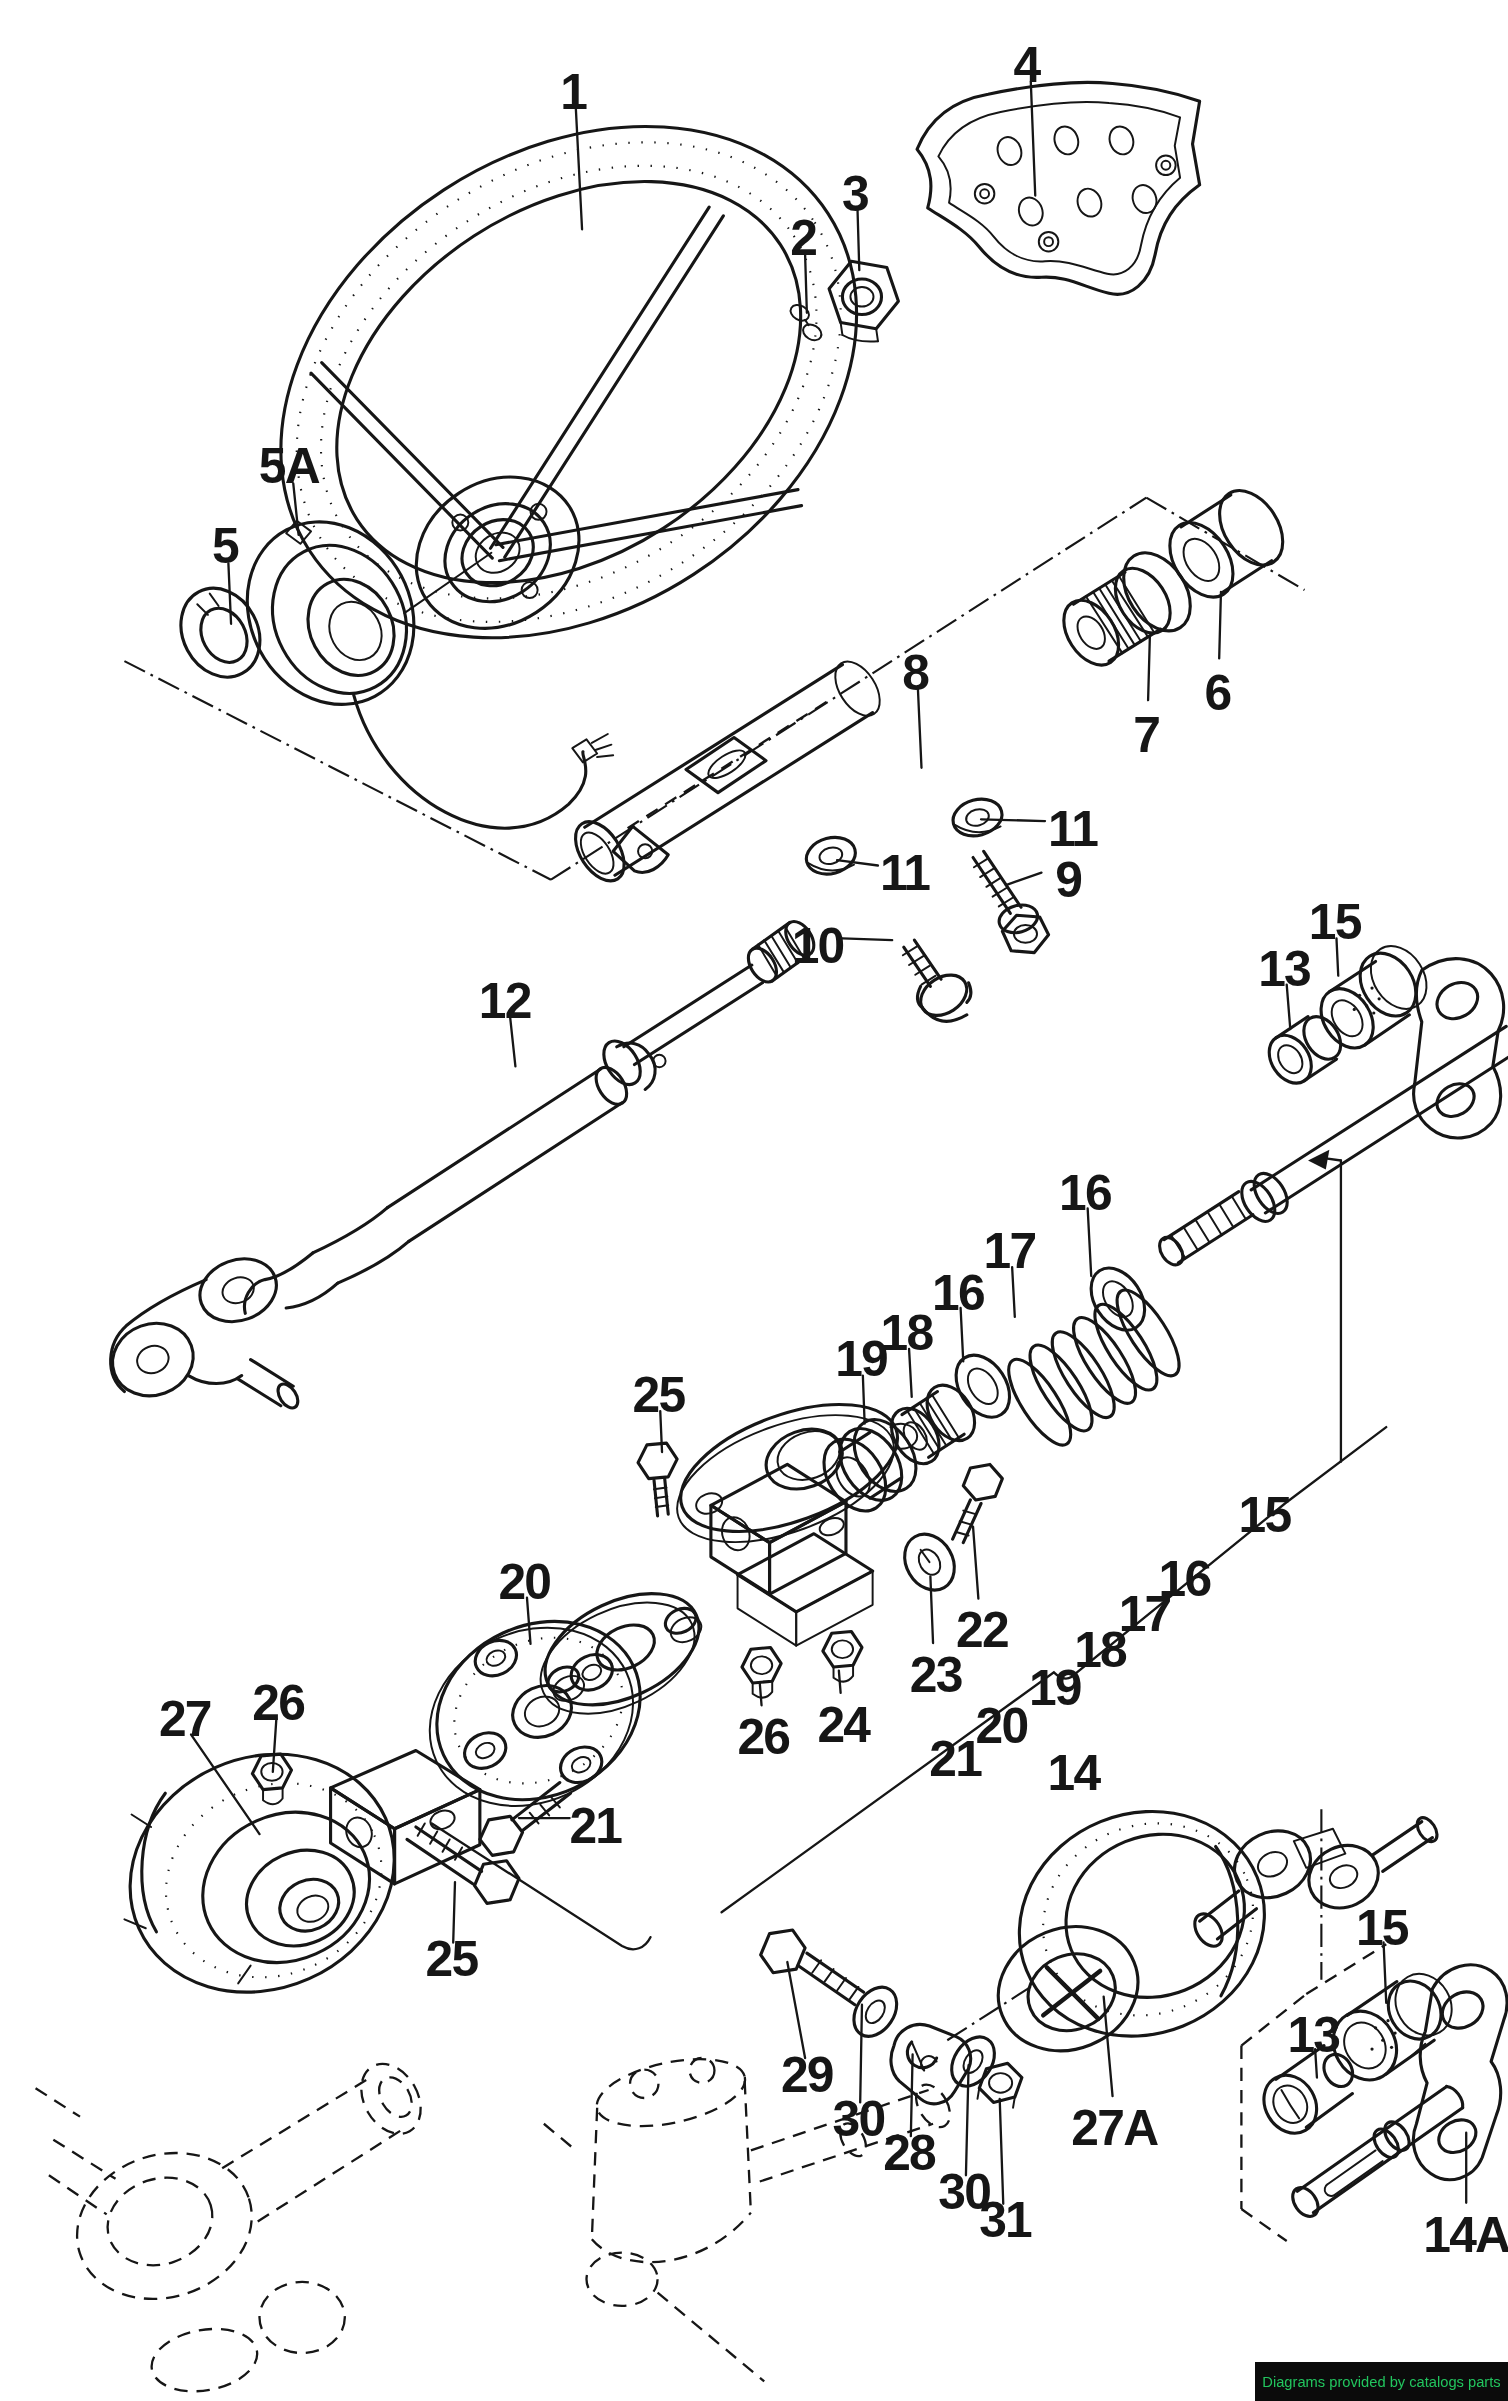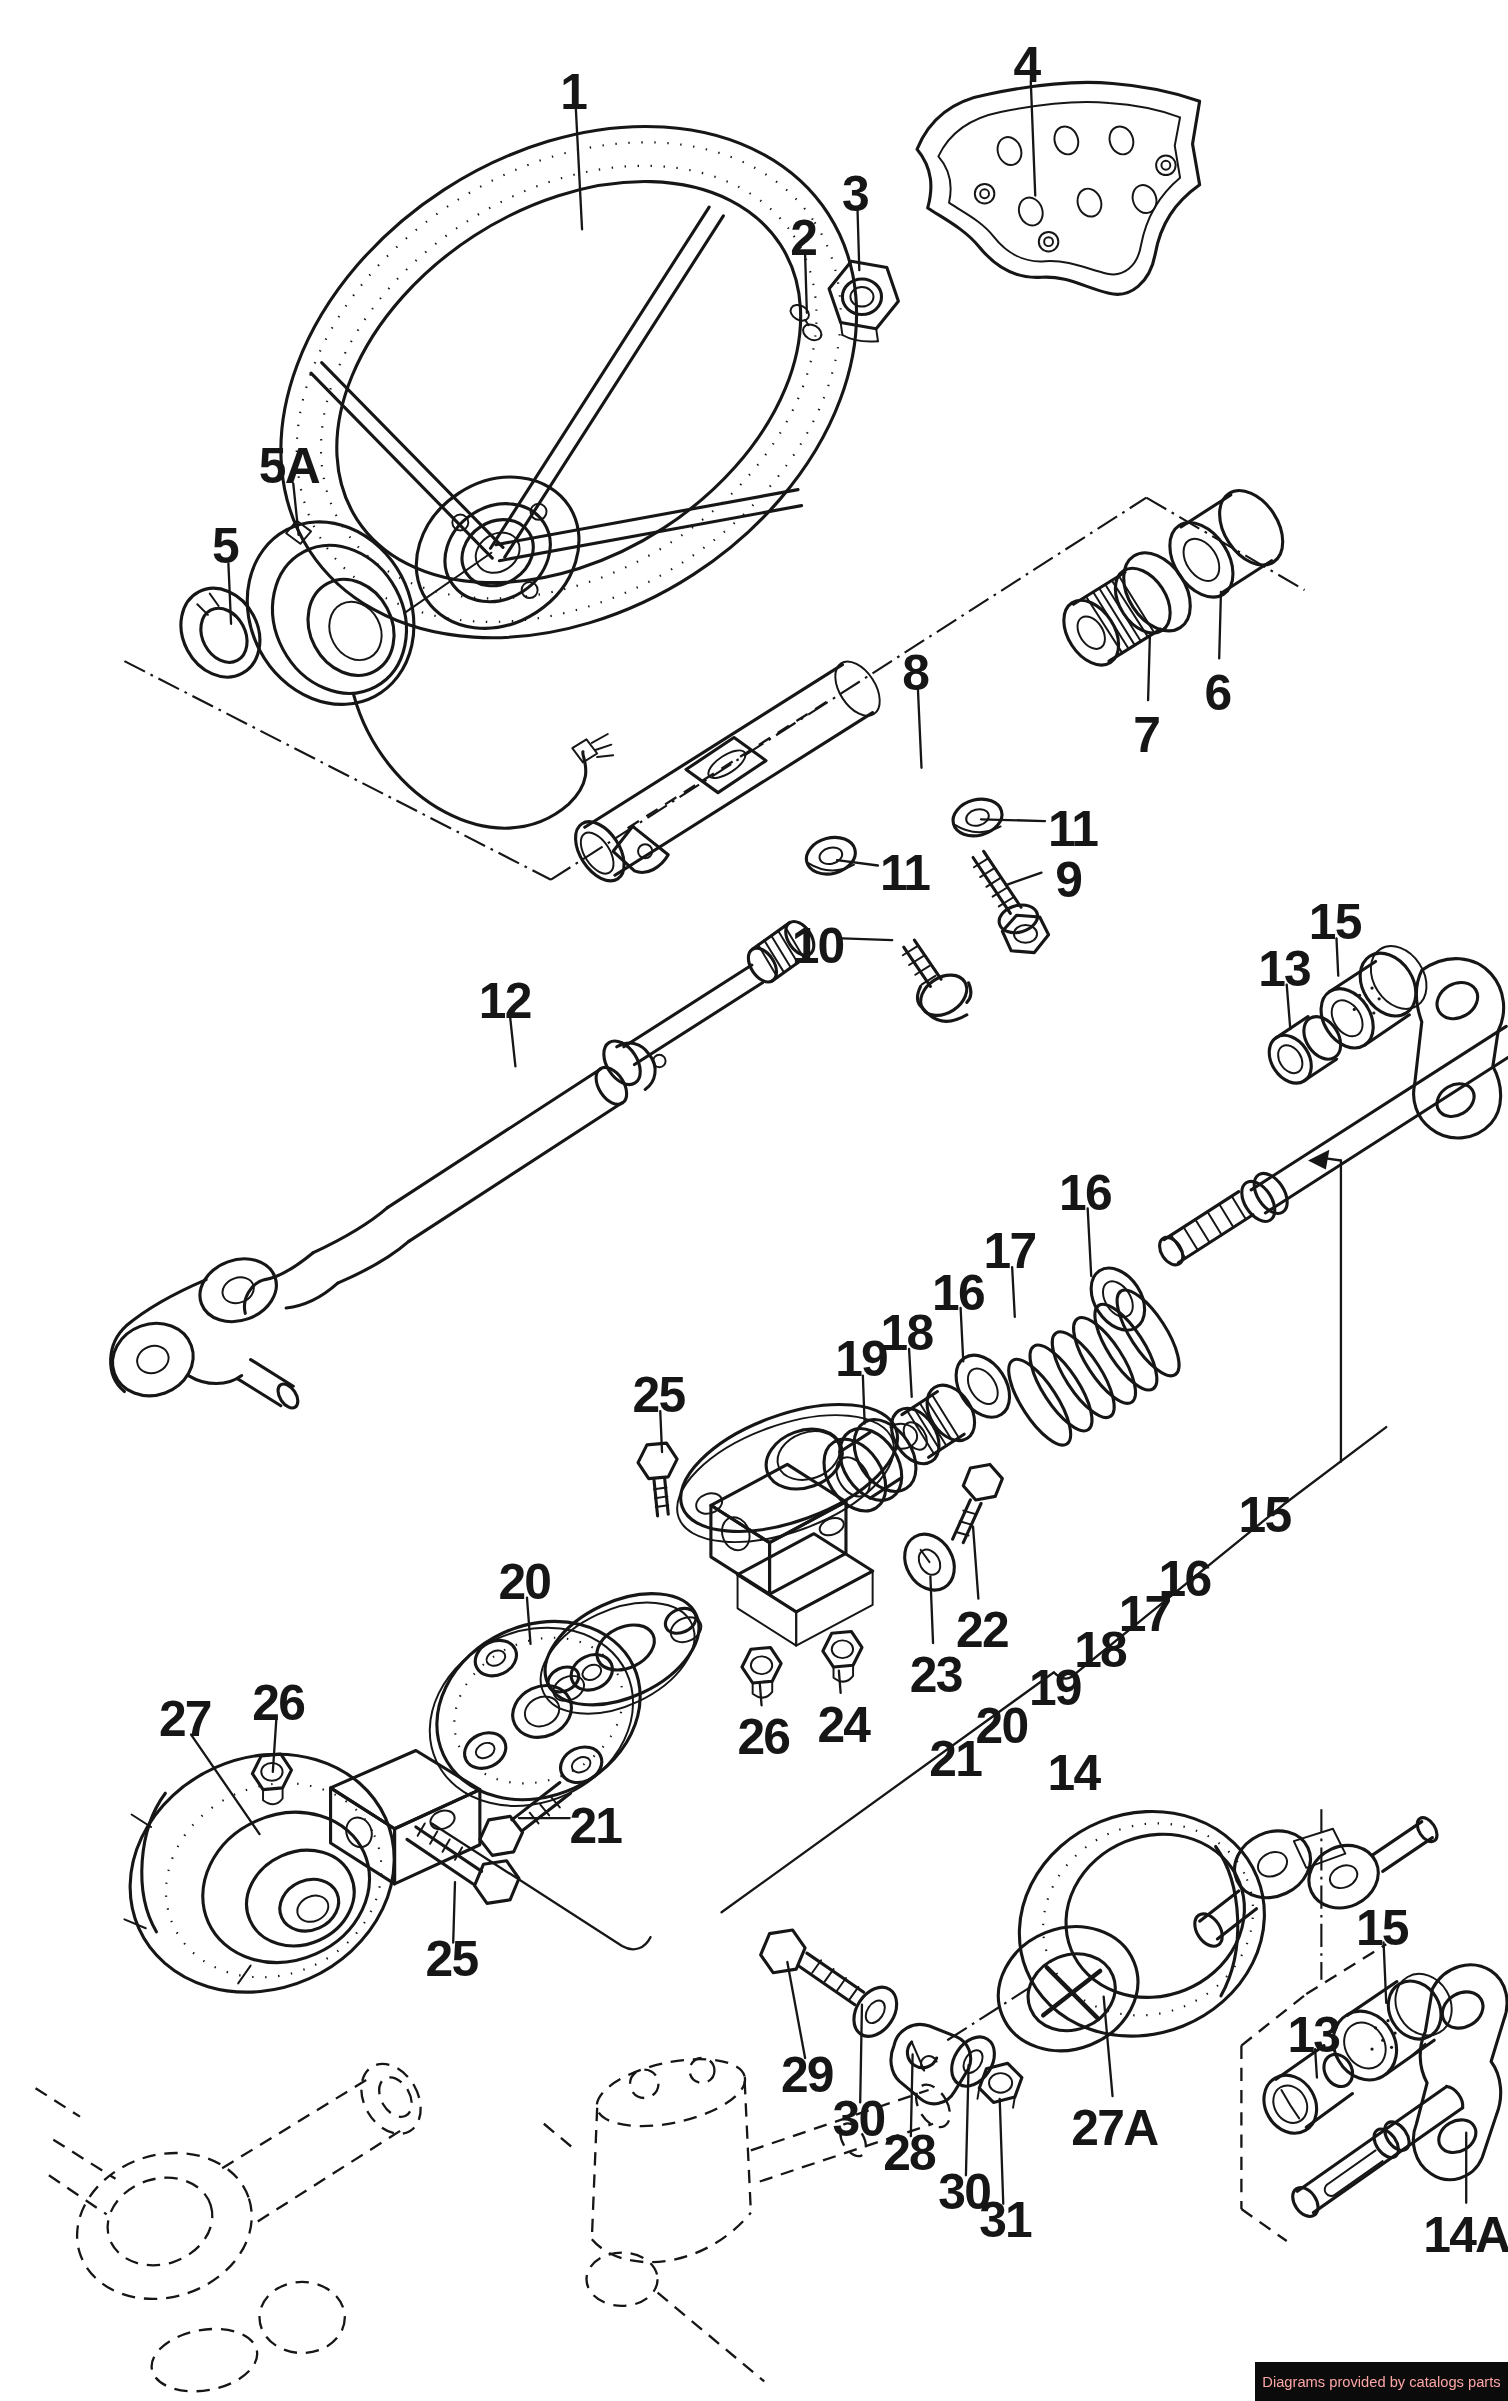--- a/index.html
+++ b/index.html
@@ -10,21 +10,21 @@
   .s2{fill:none;stroke:#161616;stroke-width:2.2;stroke-linecap:round;stroke-linejoin:round;}
   .s5{fill:none;stroke:#161616;stroke-width:5;stroke-linecap:round;stroke-linejoin:round;}
   .dd{fill:none;stroke:#161616;stroke-width:2.4;stroke-dasharray:26 7 3 7;}
   .dash{fill:none;stroke:#161616;stroke-width:2.6;stroke-dasharray:15 10;}
   .dot{fill:none;stroke:#161616;stroke-width:2.4;stroke-dasharray:1.6 13;}
   .lead{fill:none;stroke:#161616;stroke-width:2.6;stroke-linecap:round;}
   .callout{font-family:"Liberation Sans",sans-serif;font-size:56px;font-weight:700;
            fill:#161616;text-anchor:middle;letter-spacing:-2px;}
   .footer-bar{position:absolute;left:1255px;top:2362px;width:253px;height:39px;background:#0b0b0b;
               display:flex;align-items:center;justify-content:center;}
-  .footer-bar span{color:#fca5a5;font-size:14.7px;white-space:nowrap;}
+  .footer-bar span{color:#22c55e;font-size:14.7px;white-space:nowrap;}
 </style>
 </head>
 <body>
 
 <div id="stage">
 <svg width="1508" height="2401" viewBox="0 0 1697 2702">
 
   <g>
     <path class="dd" d="M140,744 L620,990"></path>
     <path class="dd" d="M620,990 L1290,560"></path>

